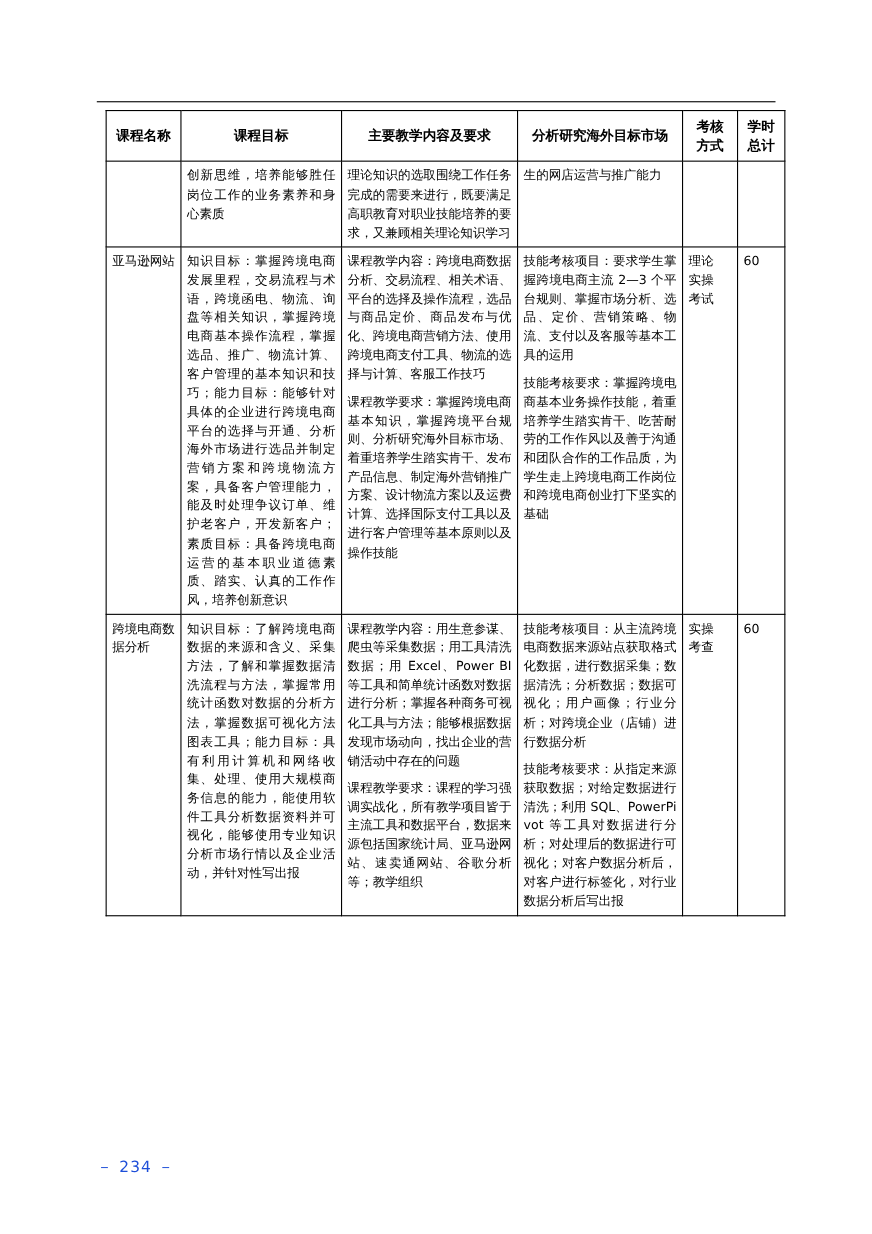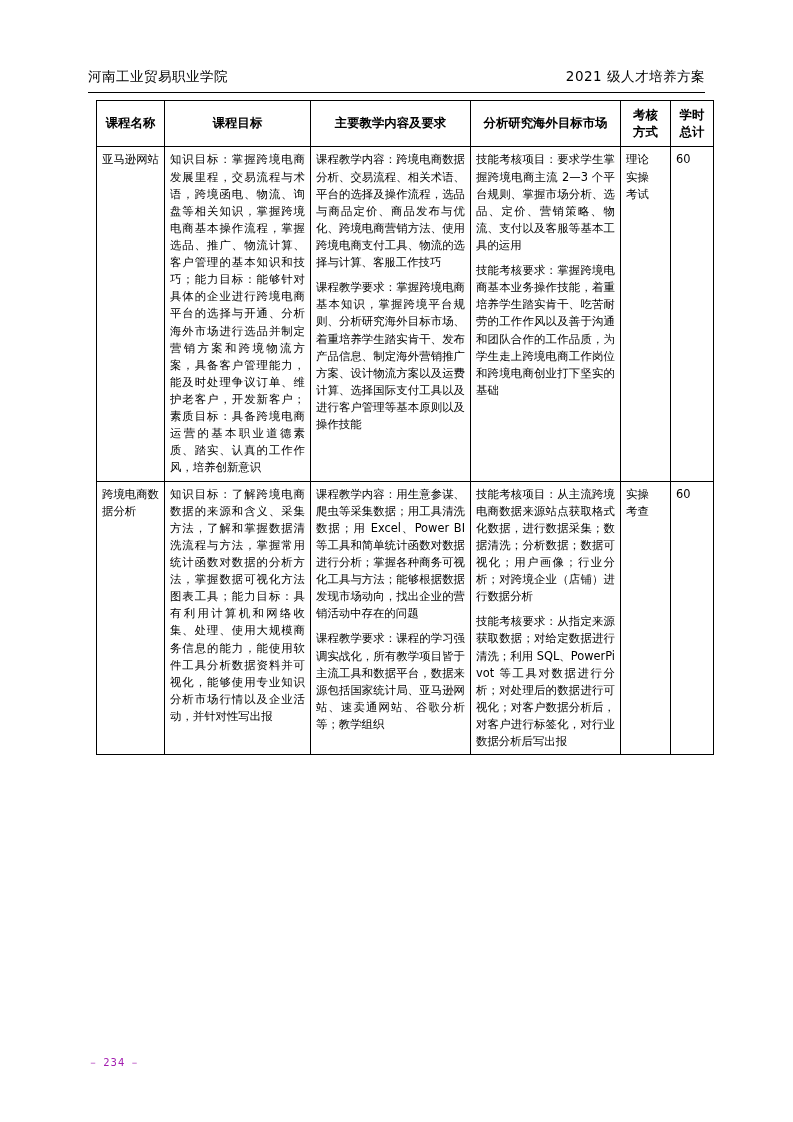--- a/index.html
+++ b/index.html
@@ -79,34 +79,30 @@
   td.cell-body p {
     margin: 0 0 8px 0;
   }
   td.cell-body p:last-child {
     margin-bottom: 0;
   }
   .footer {
     position: absolute;
     bottom: 52px;
     left: 88px;
-    font-size: 10px;
-    color: #a21caf;
+    font-size: 14px;
+    color: #1d4ed8;
     letter-spacing: 1px;
   }
 </style>
 </head>
 <body>
 
 <div class="page">
 
-  <div class="header">
-    <div class="header-left">河南工业贸易职业学院</div>
-    <div class="header-right">2021 级人才培养方案</div>
-  </div>
   <div class="header-rule"></div>
 
   <table class="main">
     <colgroup>
       <col class="col1">
         <col class="col2">
         <col class="col3">
         <col class="col4">
         <col class="col5">
         <col class="col6">
@@ -121,20 +117,34 @@
           <div>考核</div>
           <div>方式</div>
         </th>
         <th>
           <div>学时</div>
           <div>总计</div>
         </th>
       </tr>
     </thead>
     <tbody>
+      <tr>
+        <td class="center-mid"></td>
+        <td class="cell-body">
+          <p>创新思维，培养能够胜任岗位工作的业务素养和身心素质</p>
+        </td>
+        <td class="cell-body">
+          <p>理论知识的选取围绕工作任务完成的需要来进行，既要满足高职教育对职业技能培养的要求，又兼顾相关理论知识学习</p>
+        </td>
+        <td class="cell-body">
+          <p>生的网店运营与推广能力</p>
+        </td>
+        <td class="center-mid"></td>
+        <td class="center-mid"></td>
+      </tr>
 
       <tr>
         <td class="center-mid">亚马逊网站</td>
         <td class="cell-body">
           <p>知识目标：掌握跨境电商发展里程，交易流程与术语，跨境函电、物流、询盘等相关知识，掌握跨境电商基本操作流程，掌握选品、推广、物流计算、客户管理的基本知识和技巧；能力目标：能够针对具体的企业进行跨境电商平台的选择与开通、分析海外市场进行选品并制定营销方案和跨境物流方案，具备客户管理能力，能及时处理争议订单、维护老客户，开发新客户；素质目标：具备跨境电商运营的基本职业道德素质、踏实、认真的工作作风，培养创新意识</p>
         </td>
         <td class="cell-body">
           <p>课程教学内容：跨境电商数据分析、交易流程、相关术语、平台的选择及操作流程，选品与商品定价、商品发布与优化、跨境电商营销方法、使用跨境电商支付工具、物流的选择与计算、客服工作技巧</p>
           <p>课程教学要求：掌握跨境电商基本知识，掌握跨境平台规则、分析研究海外目标市场、着重培养学生踏实肯干、发布产品信息、制定海外营销推广方案、设计物流方案以及运费计算、选择国际支付工具以及进行客户管理等基本原则以及操作技能</p>
         </td>

